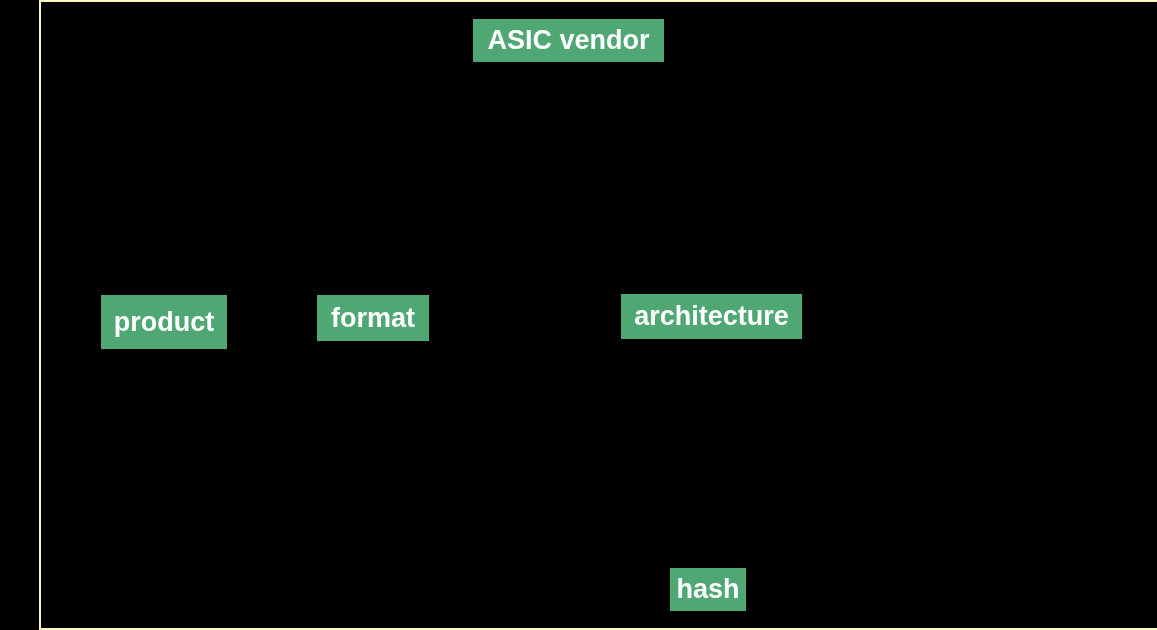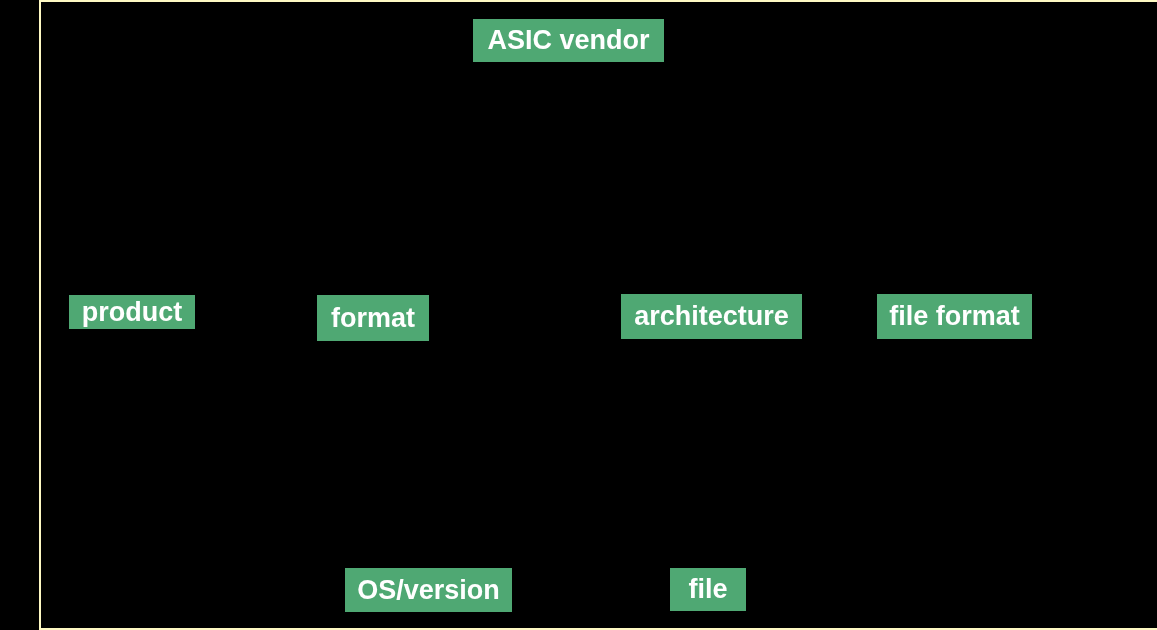--- a/index.html
+++ b/index.html
@@ -26,37 +26,35 @@
     background: #4FA873;
     color: #FFFFFF;
     font-weight: bold;
     font-size: 27px;
     letter-spacing: 0px;
     white-space: nowrap;
     box-sizing: border-box;
   }
   
   .node-asic-vendor  { left: 432px; top: 17px;  width: 191px; height: 43px; }
-  .node-product      { left: 28px;  top: 293px; width: 126px; height: 34px; }
+  .node-product      { left: 60px;  top: 293px; width: 126px; height: 54px; }
   .node-version      { left: 276px; top: 293px; width: 112px; height: 46px; }
   .node-architecture { left: 580px; top: 292px; width: 181px; height: 45px; }
   .node-file-format  { left: 836px; top: 292px; width: 155px; height: 45px; }
   .node-os-version   { left: 304px; top: 566px; width: 167px; height: 44px; }
   .node-hash         { left: 629px; top: 566px; width: 76px;  height: 43px; }
 </style>
 </head>
 <body>
 
 <div class="canvas">
   <div class="node node-asic-vendor">ASIC vendor</div>
 
   <div class="node node-product">product</div>
 
   <div class="node node-version">format</div>
 
   <div class="node node-architecture">architecture</div>
 
-  <div class="node node-file-format">file format</div>
 
-  <div class="node node-os-version">OS/version</div>
 
-  <div class="node node-hash">file</div>
+  <div class="node node-hash">hash</div>
 </div>
 
 </body></html>

